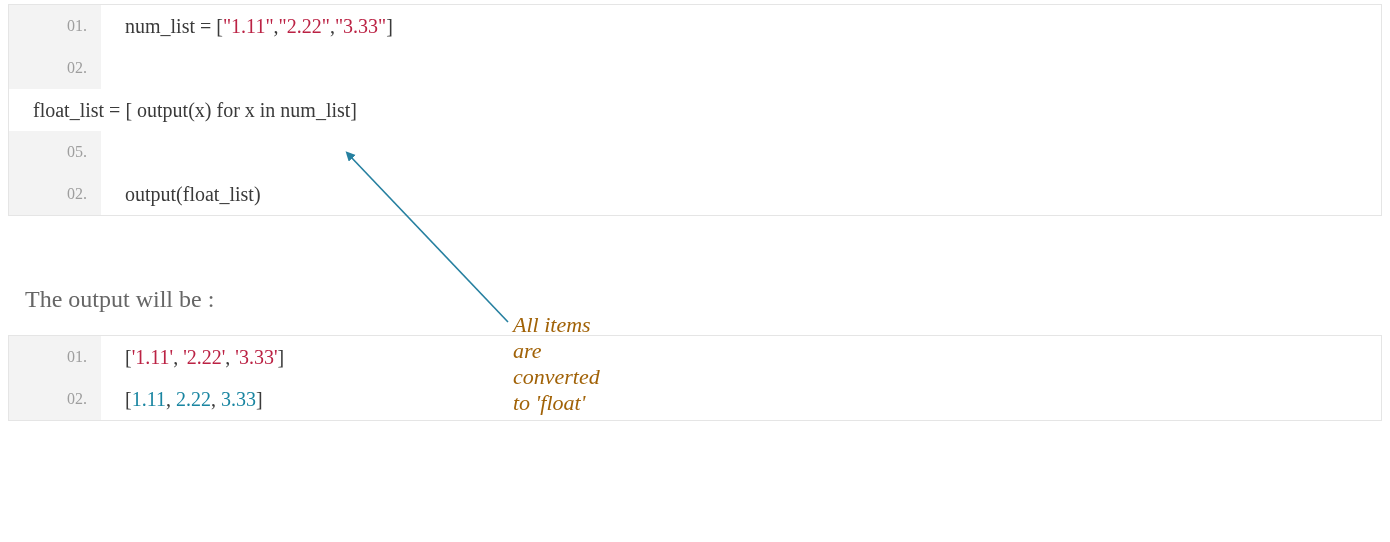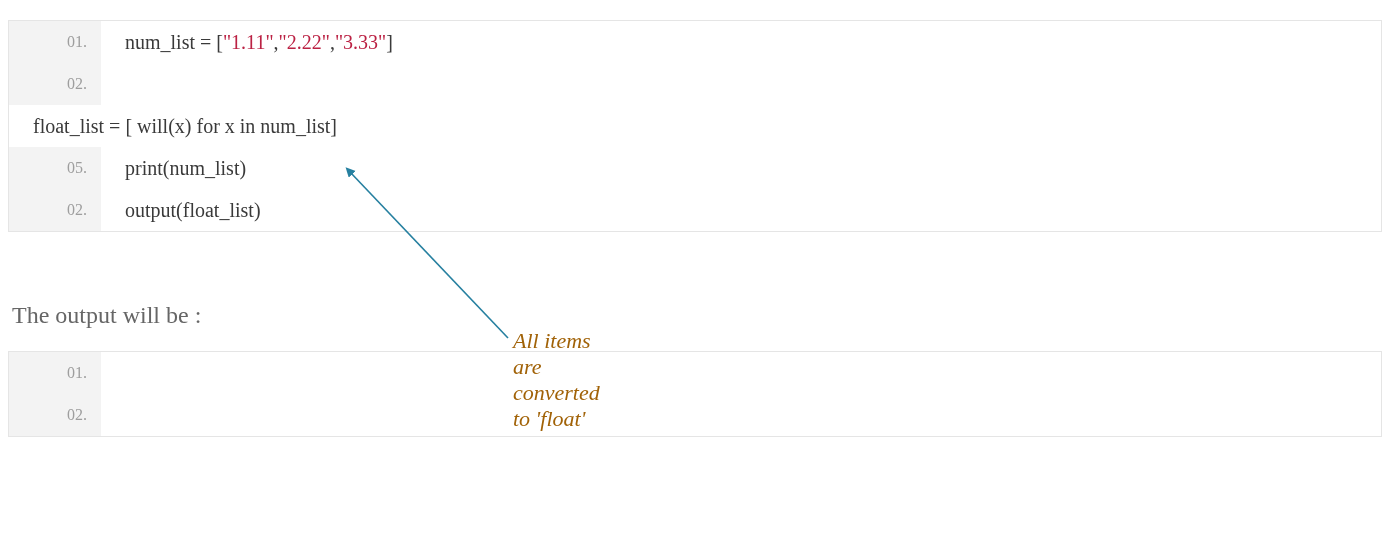--- a/index.html
+++ b/index.html
@@ -1,48 +1,47 @@
 <!DOCTYPE html>
 <html><head>
 <meta charset="utf-8">
 <style>
   html,body{margin:0;padding:0;background:#fff;font-family:Georgia,'Times New Roman',serif;color:#333;}
   .page{width:1390px;padding:0 8px;box-sizing:border-box;position:relative;}
-  .codeblock{border:1px solid #e5e5e5;background:#fff;margin:20px 0;}
+  .codeblock{border:1px solid #e5e5e5;background:#fff;margin:4px 0;}
   .row{display:flex;align-items:center;min-height:42px;}
   .gutter{width:92px;background:#f3f3f3;color:#9e9e9e;text-align:right;padding-right:14px;font-size:16px;font-family:Georgia,serif;box-sizing:border-box;align-self:stretch;display:flex;align-items:center;justify-content:flex-end;}
   .code{padding-left:24px;font-size:20px;color:#3a3a3a;}
   .tok-str{color:#bb2244;}
   .tok-num{color:#1985a1;}
-  .prose{font-size:24px;color:#666;font-family:Georgia,serif;margin:70px 0 22px 4px;}
+  .prose{font-size:24px;color:#666;font-family:Georgia,serif;margin:70px 0 22px 17px;}
   .annotation-layer{position:absolute;left:0;top:0;pointer-events:none;}
   .annot{position:absolute;font-family:'Comic Sans MS','Bradley Hand',cursive;font-style:italic;color:#a16207;font-size:22px;}
 </style>
 </head>
 <body>
 
 <div class="page">
 
   <div class="codeblock">
     <div class="row">
       <div class="gutter">01.</div>
       <div class="code">
         <span>num_list = [</span><span class="tok-str">"1.11"</span><span>,</span><span class="tok-str">"2.22"</span><span>,</span><span class="tok-str">"3.33"</span><span>]</span>
       </div>
     </div>
     <div class="row">
       <div class="gutter">02.</div>
       <div class="code"></div>
     </div>
     <div class="row">
-      <div class="code">float_list = [ will(x) for x in num_list]</div>
+      <div class="code">float_list = [ output(x) for x in num_list]</div>
     </div>
     <div class="row">
       <div class="gutter">05.</div>
-      <div class="code">print(num_list)</div>
     </div>
     <div class="row">
       <div class="gutter">02.</div>
       <div class="code">output(float_list)</div>
     </div>
   </div>
 
   <div class="annotation-layer">
     <svg width="1390" height="350" style="position:absolute;left:0;top:0">
       <defs>
@@ -53,19 +52,25 @@
       <line x1="508" y1="318" x2="350" y2="152" stroke="#2680a0" stroke-width="1.6" marker-end="url(#ah)"></line>
     </svg>
     <div class="annot" style="left:513px;top:308px">All items are converted to 'float'</div>
   </div>
 
   <div class="prose">The output will be :</div>
 
   <div class="codeblock">
     <div class="row">
       <div class="gutter">01.</div>
+      <div class="code">
+        <span>[</span><span class="tok-str">'1.11'</span><span>, </span><span class="tok-str">'2.22'</span><span>, </span><span class="tok-str">'3.33'</span><span>]</span>
+      </div>
     </div>
     <div class="row">
       <div class="gutter">02.</div>
+      <div class="code">
+        <span>[</span><span class="tok-num">1.11</span><span>, </span><span class="tok-num">2.22</span><span>, </span><span class="tok-num">3.33</span><span>]</span>
+      </div>
     </div>
   </div>
 
 </div>
 
 </body></html>

